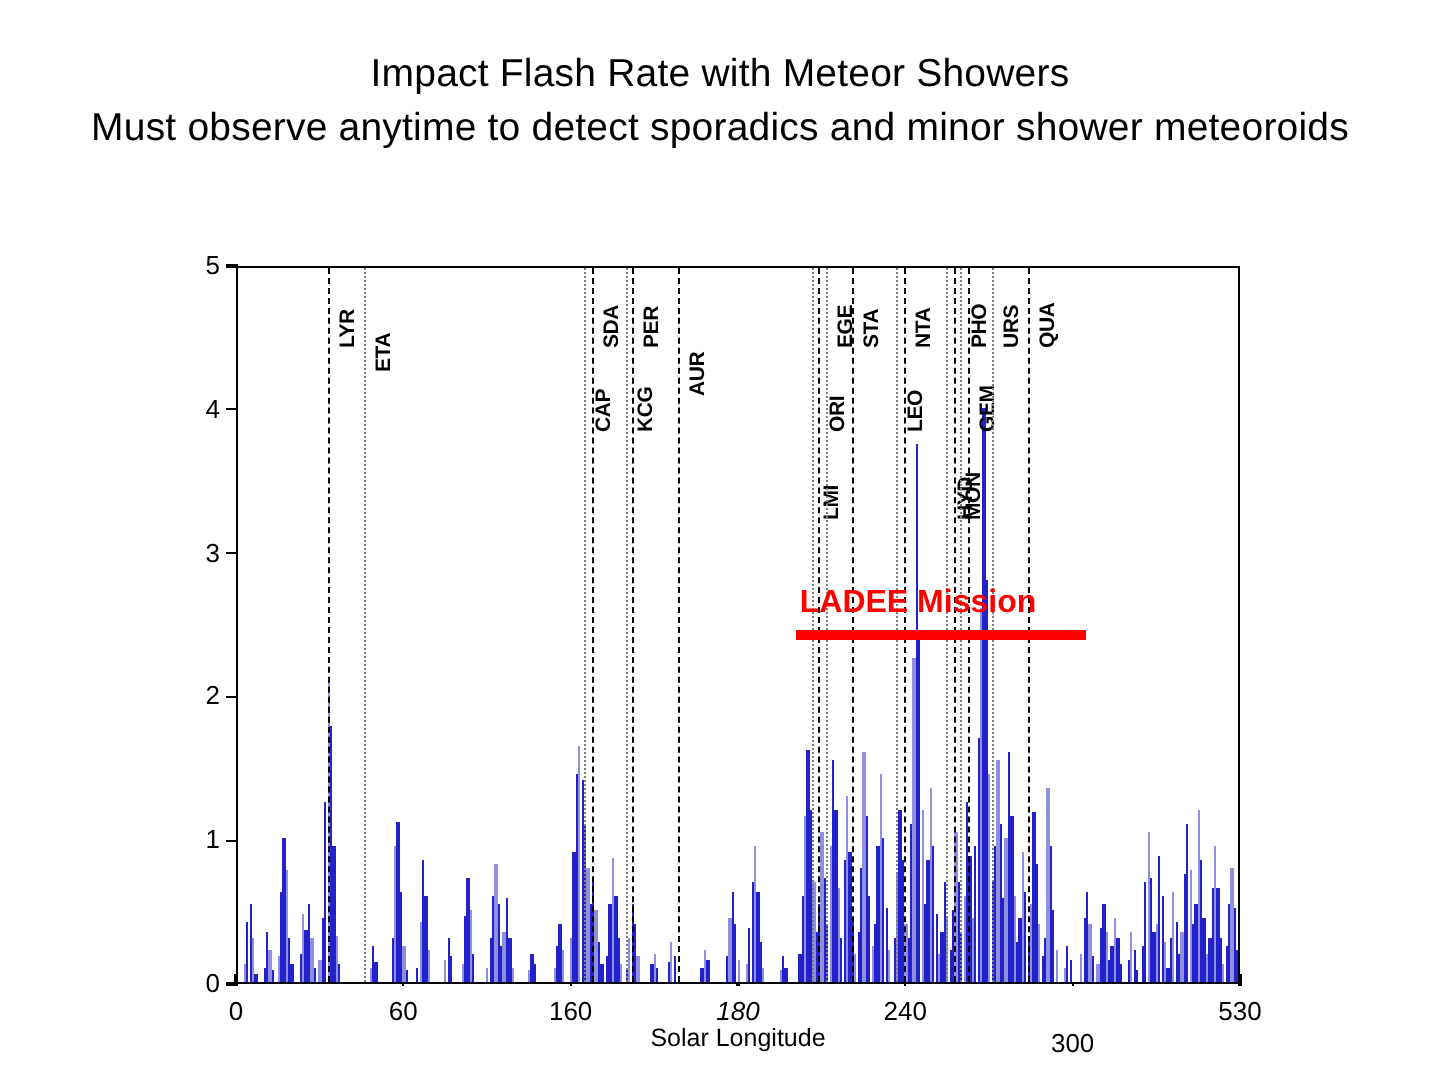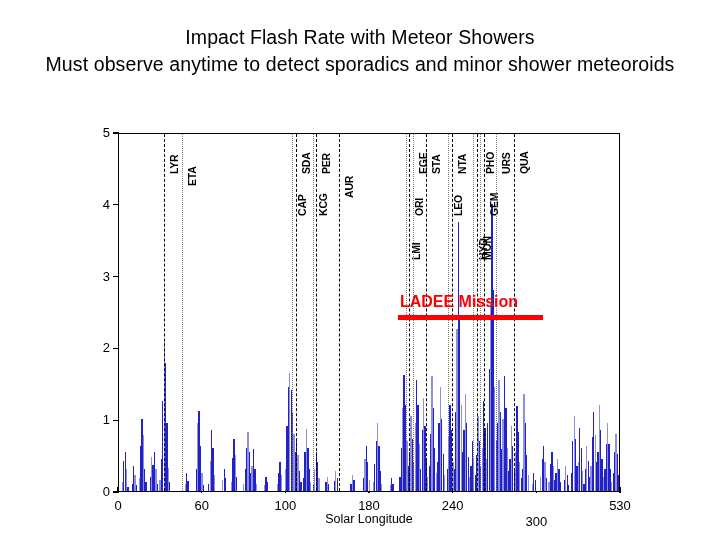--- a/index.html
+++ b/index.html
@@ -117,23 +117,23 @@
         <div class="ytick-lab" style="left: 84px; top: 97.8px;">4</div>
         <div class="ytick-mark" style="left: 113px; top: 104.1px;"></div>
         <div class="ytick-lab" style="left: 84px; top: 26px;">5</div>
         <div class="ytick-mark" style="left: 113px; top: 32.3px;"></div>
       </div>
     <div id="xticks">
         <div class="xtick-lab" style="left: 98px; top: 399px;">0</div>
         <div class="xtick-mark" style="left: 117.3px; top: 387px;"></div>
         <div class="xtick-lab" style="left: 181.667px; top: 399px;">60</div>
         <div class="xtick-mark" style="left: 200.967px; top: 387px;"></div>
-        <div class="xtick-lab" style="left: 265.333px; top: 399px;">100</div>
+        <div class="xtick-lab" style="left: 265.333px; top: 399px;">160</div>
         <div class="xtick-mark" style="left: 284.633px; top: 387px;"></div>
-        <div class="xtick-lab" style="left: 349px; top: 399px;">180</div>
+        <div class="xtick-lab" style="left: 349px; top: 399px; font-style: italic;">180</div>
         <div class="xtick-mark" style="left: 368.3px; top: 387px;"></div>
         <div class="xtick-lab" style="left: 432.667px; top: 399px;">240</div>
         <div class="xtick-mark" style="left: 451.967px; top: 387px;"></div>
         <div class="xtick-lab" style="left: 516.333px; top: 399px; margin-top: 16px;">300</div>
         <div class="xtick-mark" style="left: 535.633px; top: 387px;"></div>
         <div class="xtick-lab" style="left: 600px; top: 399px;">530</div>
         <div class="xtick-mark" style="left: 619.3px; top: 387px;"></div>
       </div>
 
     <div id="plot">

